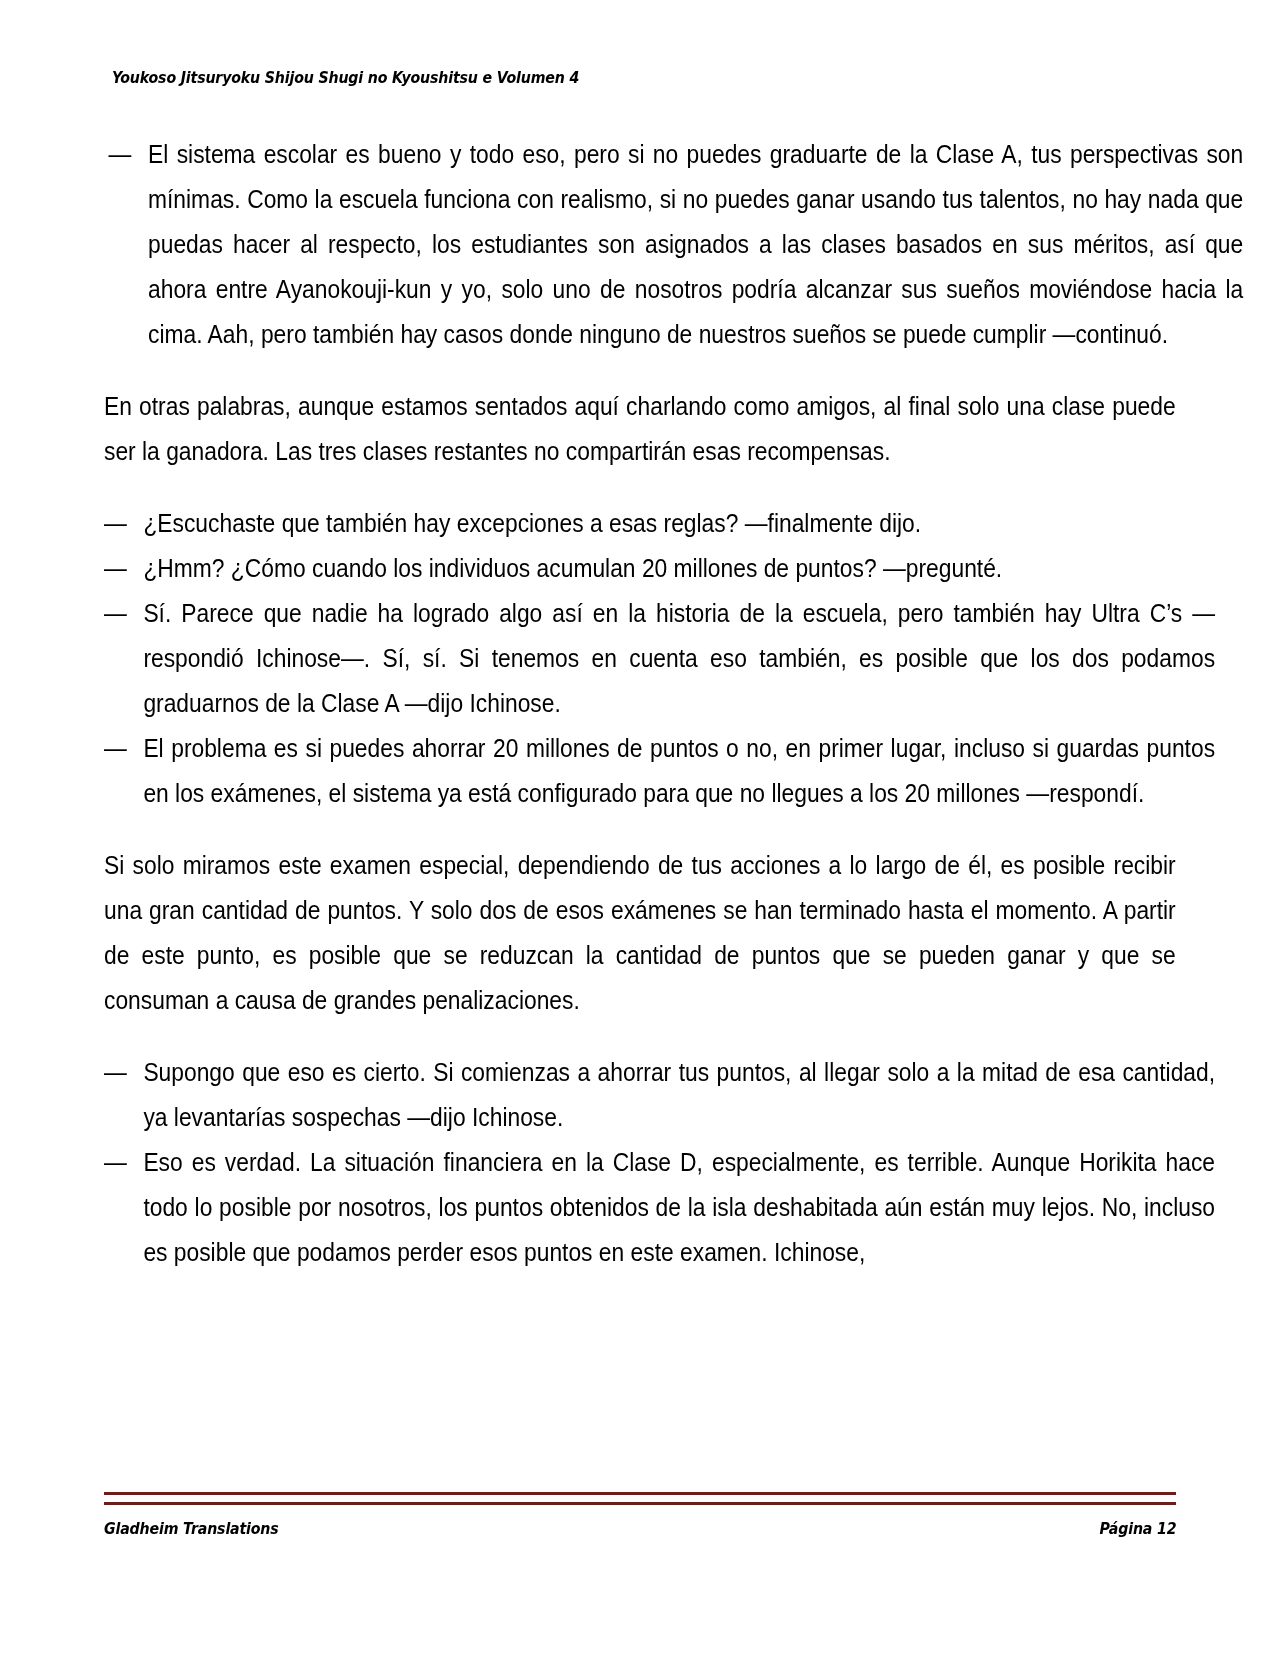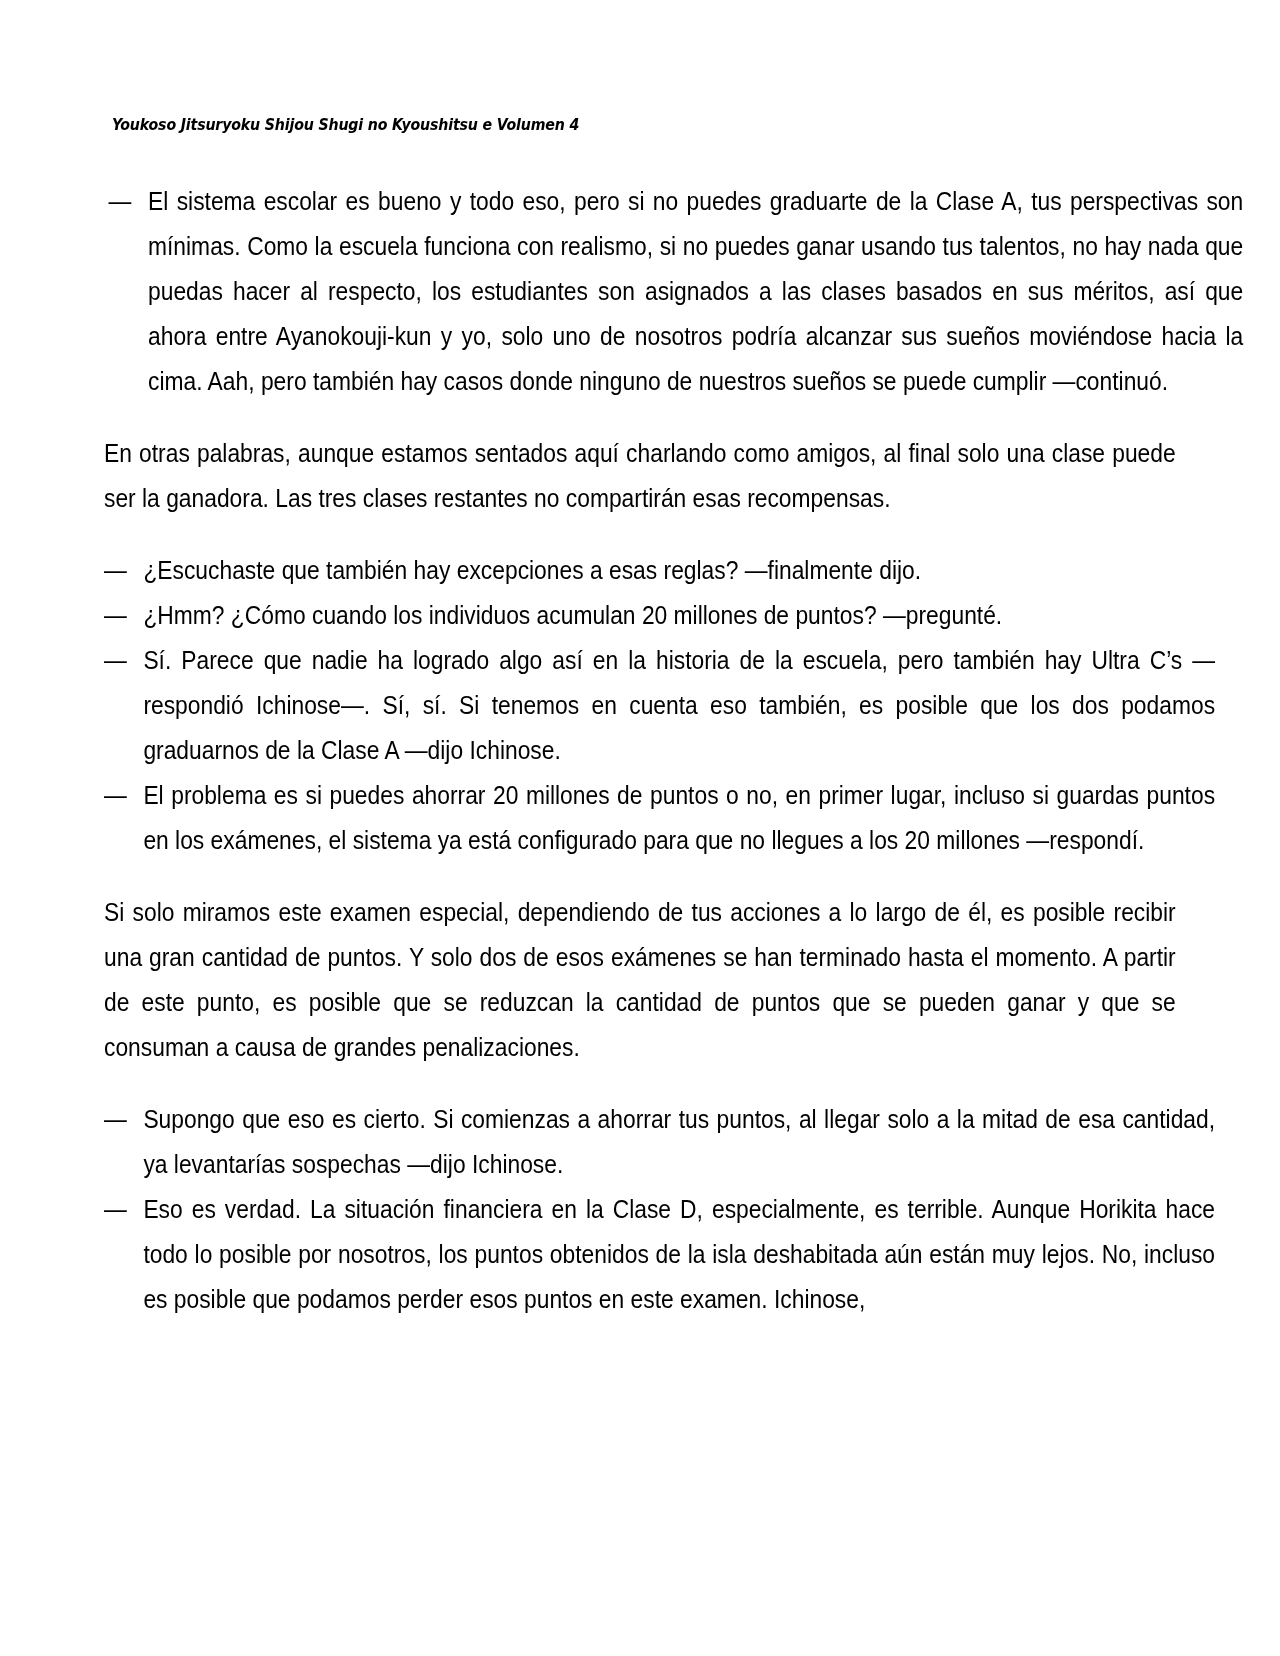--- a/index.html
+++ b/index.html
@@ -12,21 +12,20 @@
     height: 1656px;
     font-family: "Liberation Sans", sans-serif;
     color: #000000;
     position: relative;
     overflow: hidden;
   }
   .page {
     position: absolute;
     inset: 0;
     padding: 5px;
-    margin-top: 47px;
   }
 
   
   .doc-header {
     position: absolute;
     top: 68px;
     left: 112px;
     right: 112px;
     height: 28px;
   }
@@ -173,14 +172,21 @@
       <div class="dlg-item">
         <span class="dlg-dash">—</span><span>Supongo que eso es cierto. Si comienzas a ahorrar tus puntos, al llegar solo a la mitad de esa cantidad, ya levantarías sospechas —dijo Ichinose.</span>
       </div>
       <div class="dlg-item">
         <span class="dlg-dash">—</span><span>Eso es verdad. La situación financiera en la Clase D, especialmente, es terrible. Aunque Horikita hace todo lo posible por nosotros, los puntos obtenidos de la isla deshabitada aún están muy lejos. No, incluso es posible que podamos perder esos puntos en este examen. Ichinose,</span>
       </div>
     </div>
 
   </div>
 
+  <div class="doc-footer">
+    <div class="footer-rule"></div>
+    <div class="footer-row">
+      <div class="footer-left">Gladheim Translations</div>
+      <div class="footer-right">Página 12</div>
+    </div>
+  </div>
 
 </div>
 
 </body></html>

